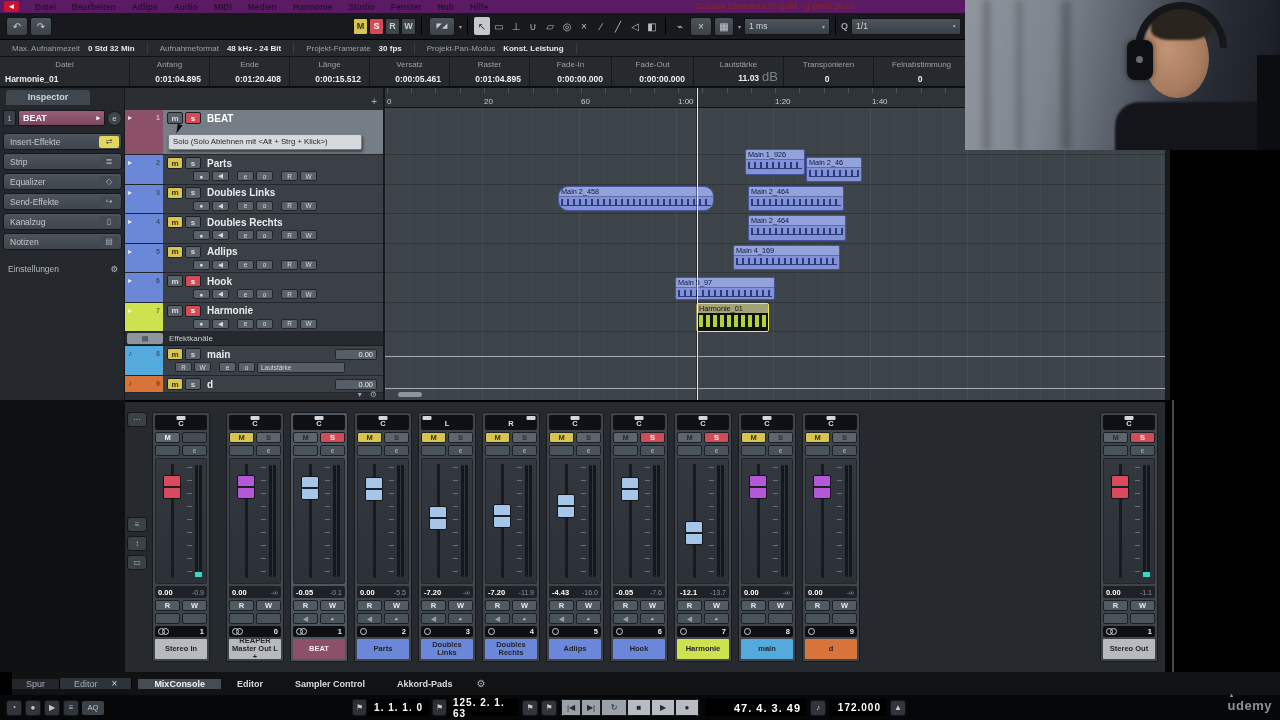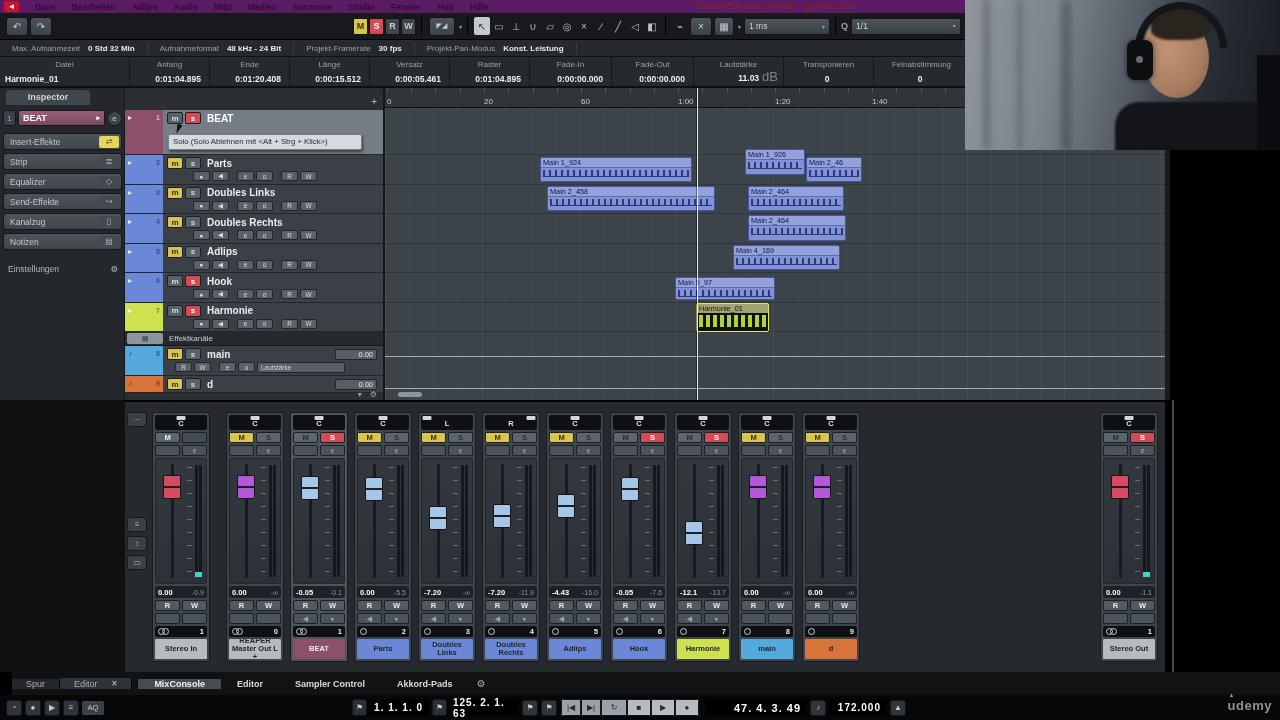--- a/index.html
+++ b/index.html
@@ -641,36 +641,32 @@
       <div class="lane" style="height:29.5px"></div>
       <div class="lane" style="height:29.5px"></div>
       <div class="lane" style="height:29.5px"></div>
       <div class="lane" style="height:29.5px"></div>
       <div class="lane" style="height:29.5px"></div>
       <div class="lane" style="height:29.5px"></div>
 
 
       <div id="blue-clips" style="position:absolute;inset:0">
 
-          <div class="bclip" style="left: 155px; top: 49px; width: 152px; height: 25px;">
-            <div class="bclip-lbl">Main 1_924</div>
-            <div class="bwave"></div>
-          </div>
 
           <div class="bclip" style="left: 360px; top: 41px; width: 60px; height: 26px;">
             <div class="bclip-lbl">Main 1_926</div>
             <div class="bwave"></div>
           </div>
 
           <div class="bclip" style="left: 421px; top: 49px; width: 56px; height: 25px;">
             <div class="bclip-lbl">Main 2_46</div>
             <div class="bwave"></div>
           </div>
 
-          <div class="bclip" style="left: 162px; top: 78px; width: 168px; height: 25px;">
+          <div class="bclip" style="left: 173px; top: 78px; width: 156px; height: 25px; border-radius: 10px;">
             <div class="bclip-lbl">Main 2_458</div>
             <div class="bwave"></div>
           </div>
 
           <div class="bclip" style="left: 363px; top: 78px; width: 96px; height: 25px;">
             <div class="bclip-lbl">Main 2_464</div>
             <div class="bwave"></div>
           </div>
 
 

